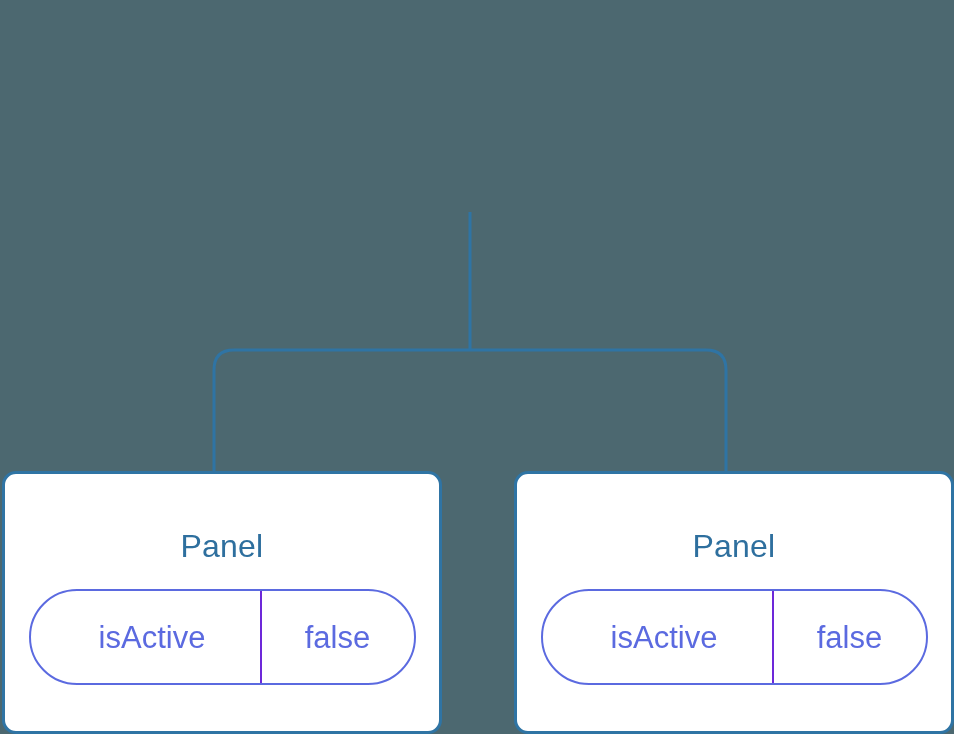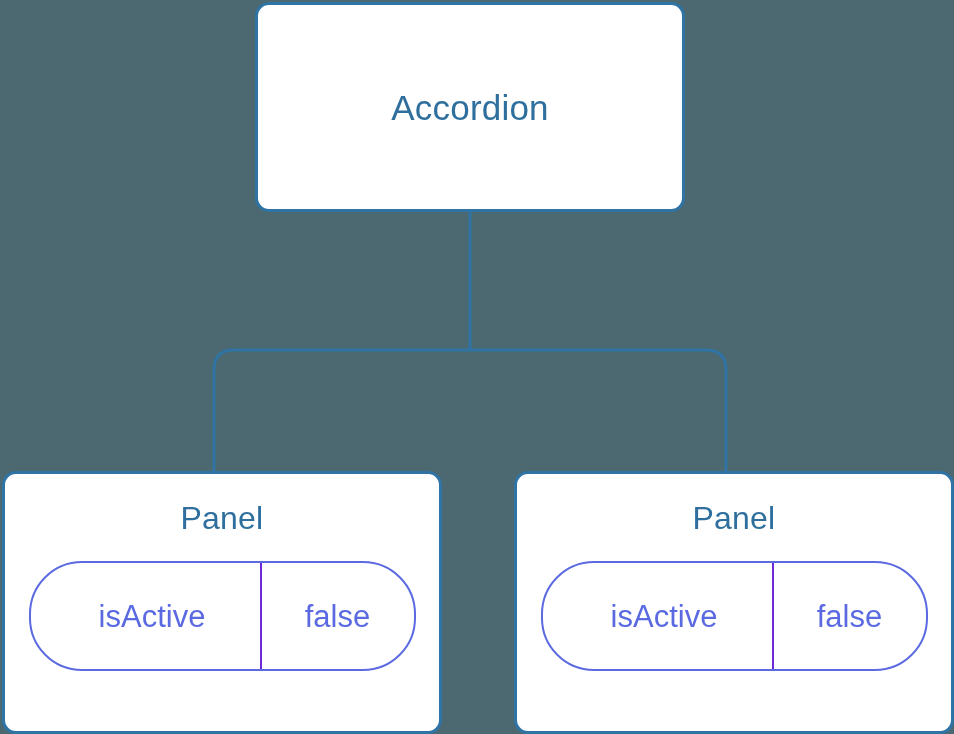--- a/index.html
+++ b/index.html
@@ -59,34 +59,34 @@
     font-size: 35px;
     font-weight: 400;
     line-height: 1;
     letter-spacing: 0.2px;
     white-space: nowrap;
   }
 
   .node-leaf {
     width: 440px;
     height: 263px;
-    padding-top: 28px;
+    padding-top: 56px;
   }
   .node-leaf .node-title {
     font-size: 32px;
   }
 
   .leaf-left  { left: 2px;   top: 471px; }
   .leaf-right { left: 514px; top: 471px; }
 
   
   .state-pill {
     margin-top: 27px;
     box-sizing: border-box;
-    height: 110px;
+    height: 96px;
     display: flex;
     align-items: stretch;
     border: 2px solid #5b6ae0;
     border-radius: 53px;
     background: #ffffff;
     overflow: hidden;
   }
 
   .state-cell {
     display: flex;
@@ -115,23 +115,20 @@
 
   <svg id="edges" viewBox="0 0 954 734" width="954" height="734">
 
     <path d="M 470 212 L 470 350" fill="none" stroke="#2f74a4" stroke-width="3" stroke-linecap="butt"></path>
 
     <path d="M 470 350 L 234 350 Q 214 350 214 370 L 214 473" fill="none" stroke="#2f74a4" stroke-width="3" stroke-linecap="butt"></path>
 
     <path d="M 470 350 L 706 350 Q 726 350 726 370 L 726 473" fill="none" stroke="#2f74a4" stroke-width="3" stroke-linecap="butt"></path>
   </svg>
 
-  <div class="node node-root">
-    <div class="node-title">Accordion</div>
-  </div>
 
   <div class="node node-leaf leaf-left">
     <div class="node-title">Panel</div>
     <div class="state-pill">
       <div class="state-cell state-key">isActive</div>
       <div class="state-cell state-val">false</div>
     </div>
   </div>
 
   <div class="node node-leaf leaf-right">

